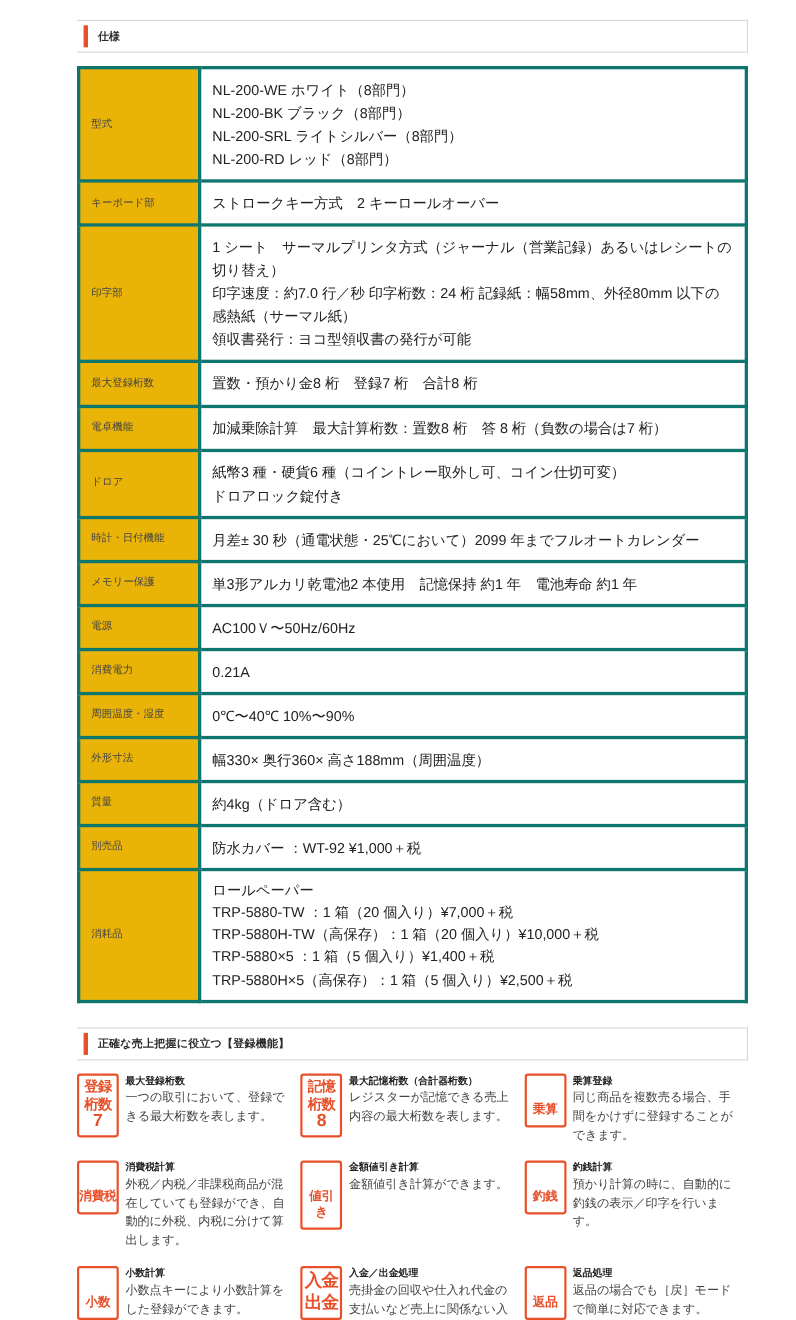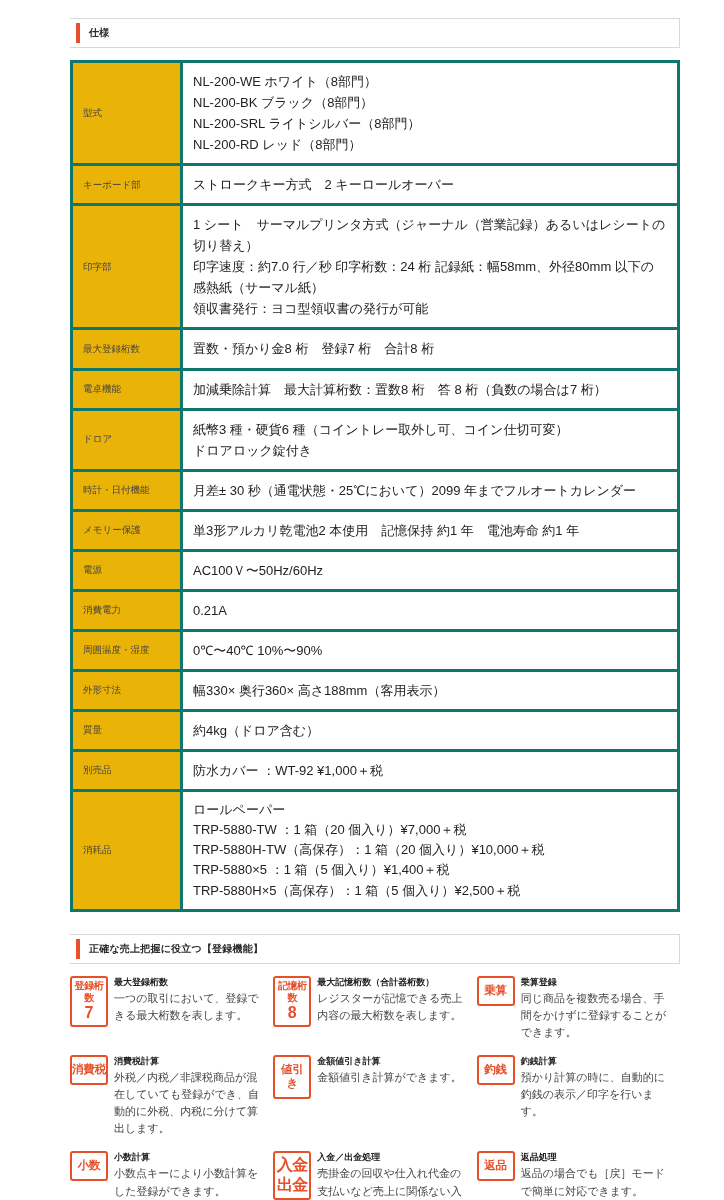--- a/index.html
+++ b/index.html
@@ -103,39 +103,40 @@
     width: 38px;
     flex: 0 0 38px;
     border: 2px solid #e8502a;
     border-radius: 3px;
     text-align: center;
     padding: 2px 0 3px;
     margin-right: 6px;
     background: #fff;
   }
   .badge .top {
-    font-size: 10px;
+    font-size: 13px;
     color: #e8502a;
     font-weight: bold;
     line-height: 1.25;
     letter-spacing: -0.04em;
   }
   .badge .big {
     font-size: 16px;
     color: #e8502a;
     font-weight: bold;
     line-height: 1.05;
   }
   .badge.word {
     padding: 6px 0 6px;
   }
   .badge.word .top {
     font-size: 11.5px;
     line-height: 1.2;
     letter-spacing: -0.02em;
+    margin-top: 19px;
   }
   .badge.two .top {
     font-size: 16px;
     line-height: 1.25;
   }
   .feat-body { flex: 1 1 auto; min-width: 0; }
   .feat-title {
     font-size: 9px;
     font-weight: bold;
     color: #222;
@@ -223,21 +224,21 @@
         <td class="val">0.21A</td>
       </tr>
 
       <tr>
         <td class="lbl">周囲温度・湿度</td>
         <td class="val">0℃〜40℃ 10%〜90%</td>
       </tr>
 
       <tr>
         <td class="lbl">外形寸法</td>
-        <td class="val">幅330× 奥行360× 高さ188mm（客用表示）</td>
+        <td class="val">幅330× 奥行360× 高さ188mm（周囲温度）</td>
       </tr>
 
       <tr>
         <td class="lbl">質量</td>
         <td class="val">約4kg（ドロア含む）</td>
       </tr>
 
       <tr>
         <td class="lbl">別売品</td>
         <td class="val">防水カバー ：WT-92 ¥1,000＋税</td>

